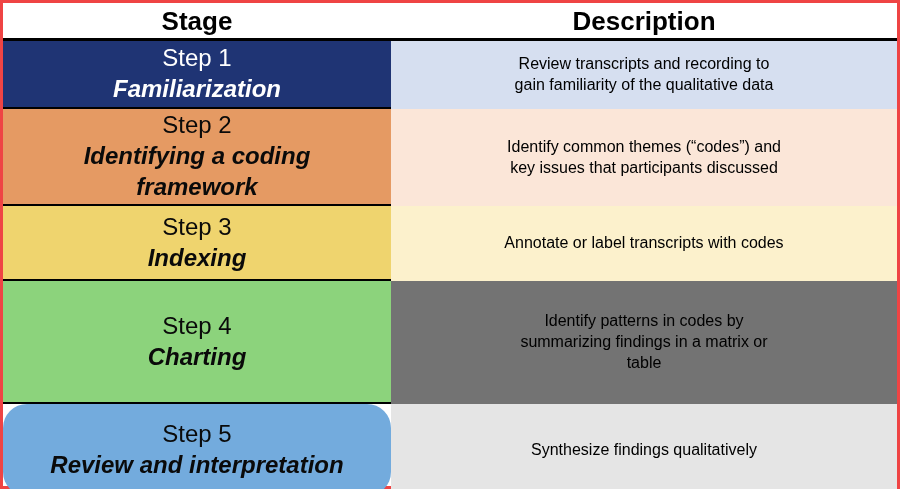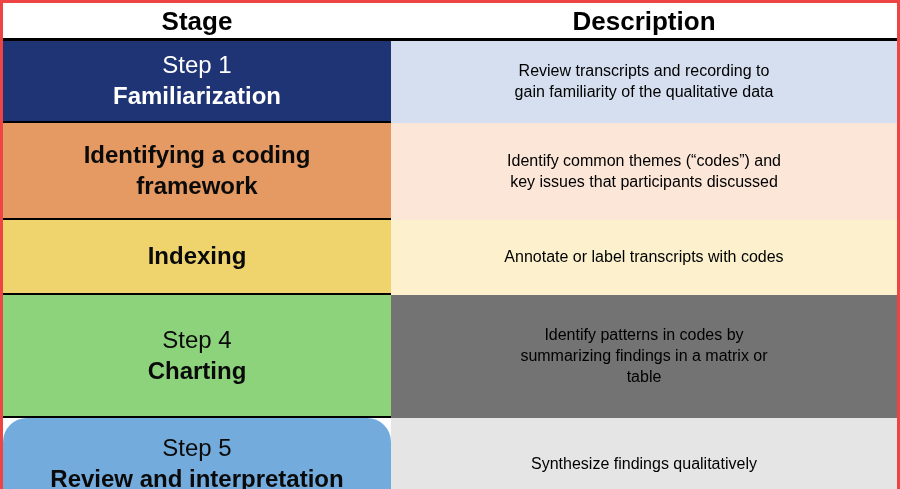--- a/index.html
+++ b/index.html
@@ -33,41 +33,41 @@
     font-weight: bold;
     color: #000000;
     line-height: 1;
   }
   .header-cell.stage-col { width: 388px; flex: 0 0 auto; }
   .header-cell.desc-col  { flex: 1 1 auto; }
   .body-row {
     display: flex;
     flex: 0 0 auto;
   }
-  .row-1 { height: 82px; }
+  .row-1 { height: 68px; }
   .row-2 { height: 97px; }
   .row-3 { height: 75px; }
   .row-4 { height: 123px; }
   .row-5 { height: 92px; }
   .stage-cell {
     width: 388px;
     flex: 0 0 auto;
     display: flex;
     flex-direction: column;
     align-items: center;
     justify-content: center;
     text-align: center;
     border-bottom: 2px solid #000000;
     font-size: 24px;
     line-height: 1.28;
     padding: 2px 10px;
   }
   .body-row:last-child .stage-cell { border-bottom: none; border-radius: 24px; }
   .stage-step { font-weight: normal; }
-  .stage-name { font-weight: bold; white-space: pre-line; }
+  .stage-name { font-weight: bold; white-space: pre-line; font-style: italic; }
   .desc-cell {
     flex: 1 1 auto;
     display: flex;
     align-items: center;
     justify-content: center;
     text-align: center;
     font-size: 16px;
     line-height: 1.3;
     color: #000000;
     padding: 2px 8px;
@@ -88,29 +88,31 @@
     <div class="stage-cell" style="background-color: rgb(31, 52, 116); color: rgb(255, 255, 255);">
       <span class="stage-step">Step 1</span>
       <span class="stage-name">Familiarization</span>
     </div>
     <div class="desc-cell" style="background-color: rgb(214, 223, 240);">Review transcripts and recording to
 gain familiarity of the qualitative data</div>
   </div>
 
   <div class="body-row row-2">
     <div class="stage-cell" style="background-color: rgb(229, 154, 99); color: rgb(10, 10, 10);">
+      <span class="stage-step">Step 2</span>
       <span class="stage-name">Identifying a coding
 framework</span>
     </div>
     <div class="desc-cell" style="background-color: rgb(251, 230, 216);">Identify common themes (“codes”) and
 key issues that participants discussed</div>
   </div>
 
   <div class="body-row row-3">
     <div class="stage-cell" style="background-color: rgb(239, 212, 110); color: rgb(10, 10, 10);">
+      <span class="stage-step">Step 3</span>
       <span class="stage-name">Indexing</span>
     </div>
     <div class="desc-cell" style="background-color: rgb(252, 241, 204);">Annotate or label transcripts with codes</div>
   </div>
 
   <div class="body-row row-4">
     <div class="stage-cell" style="background-color: rgb(140, 211, 124); color: rgb(10, 10, 10);">
       <span class="stage-step">Step 4</span>
       <span class="stage-name">Charting</span>
     </div>

